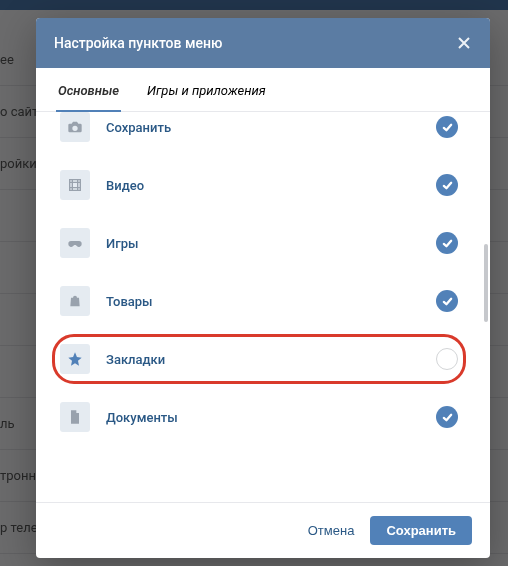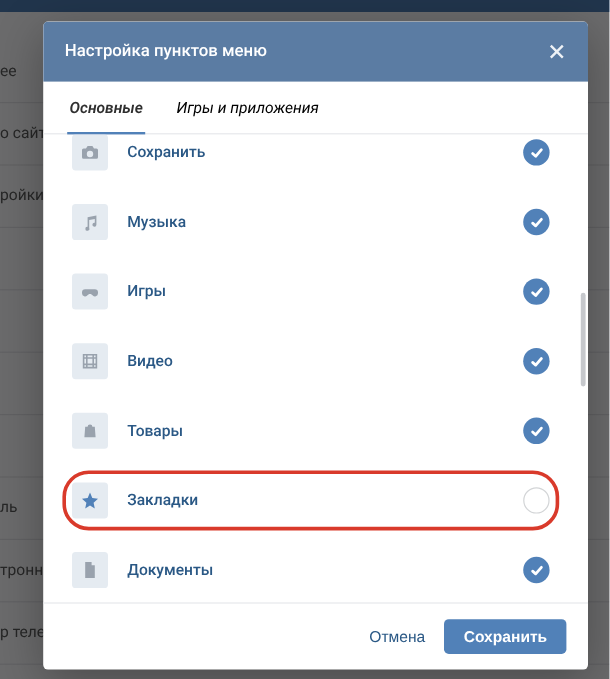--- a/index.html
+++ b/index.html
@@ -204,52 +204,38 @@
     <span class="check ">
             <svg viewBox="0 0 12 12">
               <path d="M2 6.5 L4.8 9 L10 3"></path>
             </svg>
           </span>
   </div>
         <div class="item">
 
     <span class="iconbox">
             <svg viewBox="0 0 24 24">
-              <path d="M9 18V6l11-2v11.5a2.5 2.5 0 1 1-2-2.45V8.2l-7 1.27V19.5A2.5 2.5 0 1 1 9 18z"></path>
-            </svg>
-          </span>
-    <span class="label">Музыка</span>
+              <path d="M4 4h16v16H4zM4 8h16M4 16h16M8 4v16M16 4v16" fill="none" stroke="#99a2ad" stroke-width="2"></path>
+            </svg>
+          </span>
+    <span class="label">Видео</span>
     <span class="check ">
             <svg viewBox="0 0 12 12">
               <path d="M2 6.5 L4.8 9 L10 3"></path>
             </svg>
           </span>
   </div>
         <div class="item">
 
     <span class="iconbox">
             <svg viewBox="0 0 24 24">
               <path d="M6 9h12a4 4 0 0 1 4 4v1a4 4 0 0 1-7.2 2.4L13 15h-2l-1.8 1.4A4 4 0 0 1 2 14v-1a4 4 0 0 1 4-4zm1 3v2m-1-1h2m9 0h.01M15 14h.01"></path>
             </svg>
           </span>
     <span class="label">Игры</span>
-    <span class="check ">
-            <svg viewBox="0 0 12 12">
-              <path d="M2 6.5 L4.8 9 L10 3"></path>
-            </svg>
-          </span>
-  </div>
-        <div class="item">
-
-    <span class="iconbox">
-            <svg viewBox="0 0 24 24">
-              <path d="M4 4h16v16H4zM4 8h16M4 16h16M8 4v16M16 4v16" fill="none" stroke="#99a2ad" stroke-width="2"></path>
-            </svg>
-          </span>
-    <span class="label">Видео</span>
     <span class="check ">
             <svg viewBox="0 0 12 12">
               <path d="M2 6.5 L4.8 9 L10 3"></path>
             </svg>
           </span>
   </div>
         <div class="item">
 
     <span class="iconbox">
             <svg viewBox="0 0 24 24">

